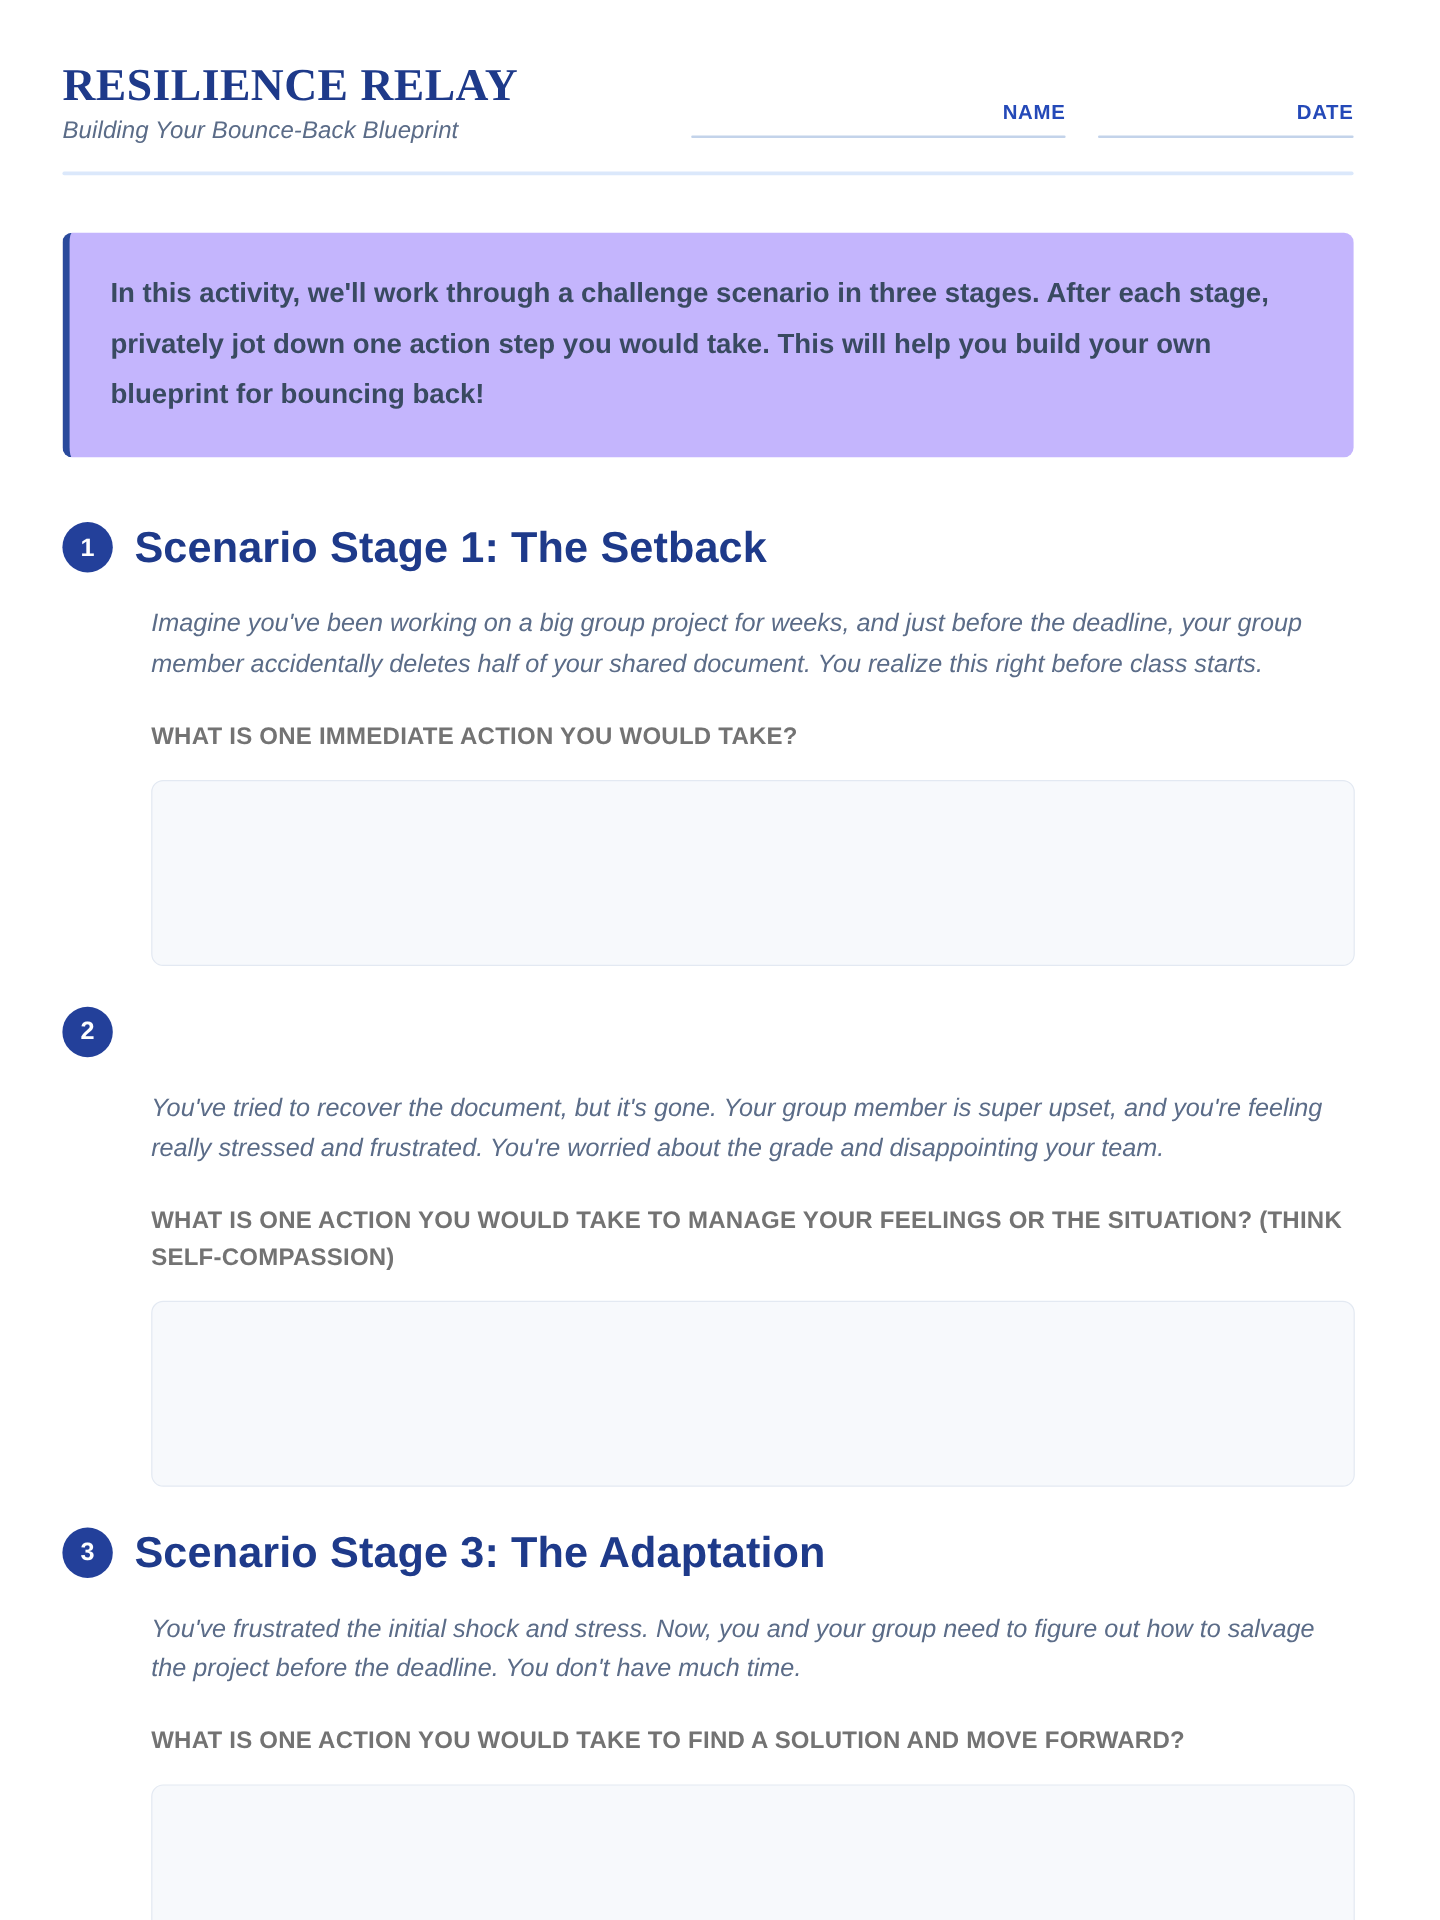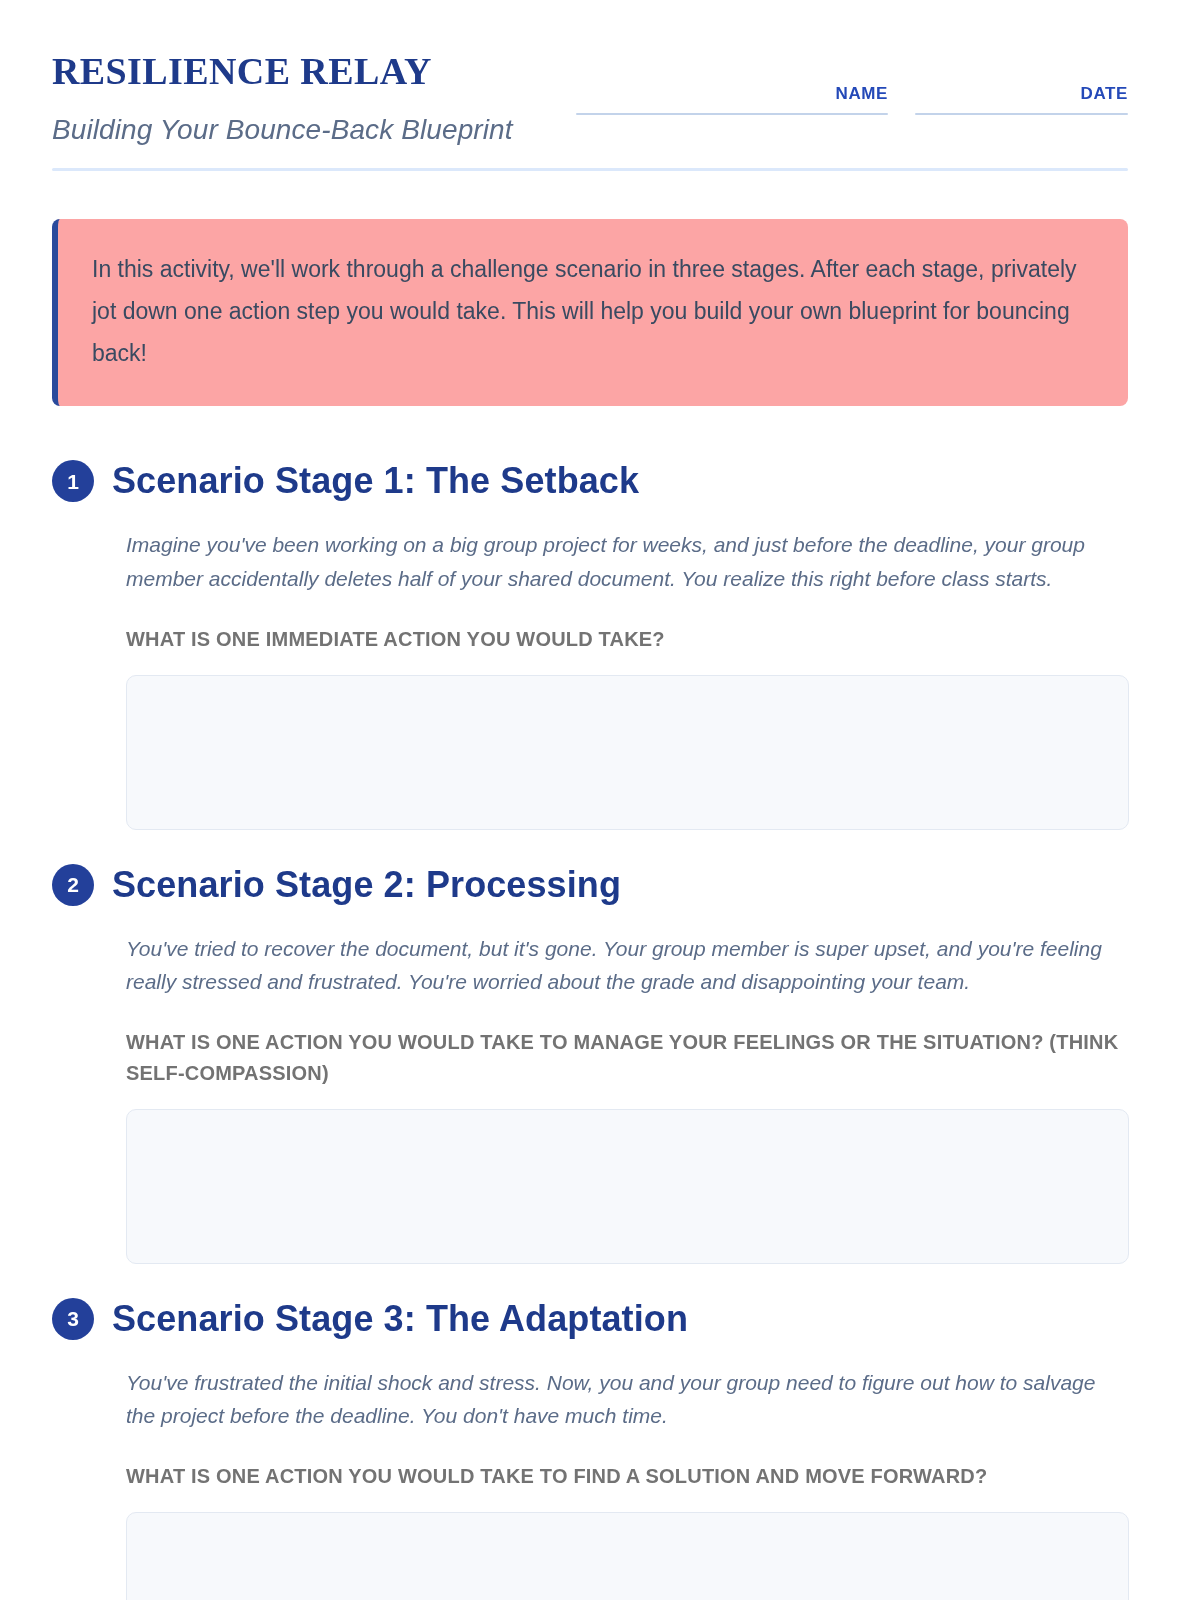--- a/index.html
+++ b/index.html
@@ -37,22 +37,22 @@
   .worksheet-title {
     font-family: "Liberation Serif", "DejaVu Serif", serif;
     font-size: 38px;
     font-weight: bold;
     letter-spacing: 0.4px;
     color: #1e3a8a;
     line-height: 1.05;
   }
 
   .worksheet-subtitle {
-    margin-top: 22px;
-    font-size: 28px;
+    margin-top: 6px;
+    font-size: 20px;
     font-style: italic;
     color: #5b6c88;
     letter-spacing: 0.1px;
   }
 
   .meta-fields {
     display: flex;
     gap: 27px;
     padding-top: 36px;
     text-align: right;
@@ -79,25 +79,26 @@
 
   .header-divider {
     height: 3px;
     background: #dbe8fb;
     border-radius: 2px;
     margin-bottom: 48px;
   }
 
   
   .intro-box {
-    background: #fca5a5;
+    background: #c4b5fd;
     border-left: 6px solid #2a4a9c;
     border-radius: 8px;
     padding: 30px 36px 32px 34px;
     margin-bottom: 54px;
+    font-weight: bold;
   }
 
   .intro-text {
     font-size: 23px;
     line-height: 1.82;
     color: #394a61;
   }
 
   
   .stage { margin-bottom: 34px; }
@@ -200,21 +201,20 @@
     <div class="stage-body">
       <div class="scenario-text">Imagine you've been working on a big group project for weeks, and just before the deadline, your group member accidentally deletes half of your shared document. You realize this right before class starts.</div>
       <div class="prompt-label">WHAT IS ONE IMMEDIATE ACTION YOU WOULD TAKE?</div>
       <div class="answer-box"></div>
     </div>
   </div>
 
   <div class="stage stage-2">
     <div class="stage-head">
       <div class="stage-badge">2</div>
-      <div class="stage-title">Scenario Stage 2: Processing</div>
     </div>
     <div class="stage-body">
       <div class="scenario-text">You've tried to recover the document, but it's gone. Your group member is super upset, and you're feeling really stressed and frustrated. You're worried about the grade and disappointing your team.</div>
       <div class="prompt-label">WHAT IS ONE ACTION YOU WOULD TAKE TO MANAGE YOUR FEELINGS OR THE SITUATION? (THINK SELF-COMPASSION)</div>
       <div class="answer-box"></div>
     </div>
   </div>
 
   <div class="stage stage-3">
     <div class="stage-head">

